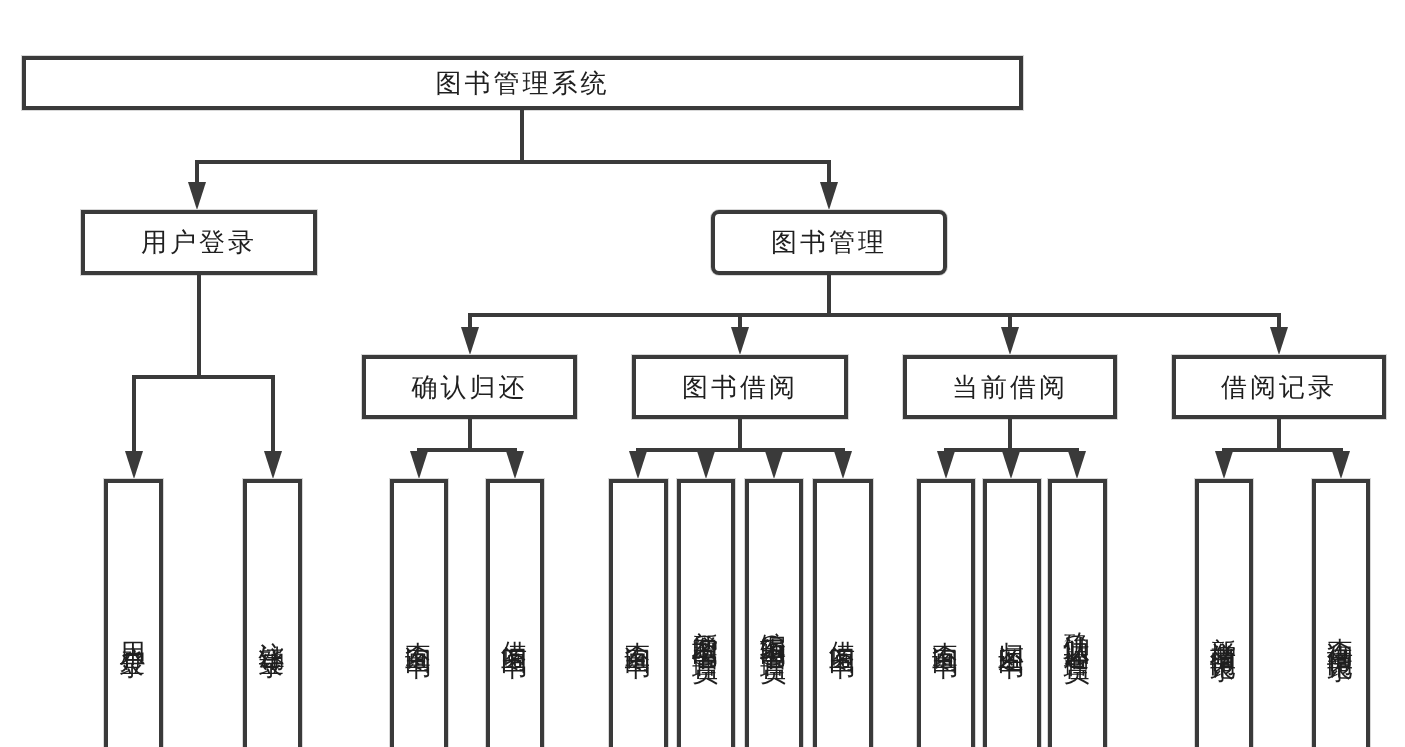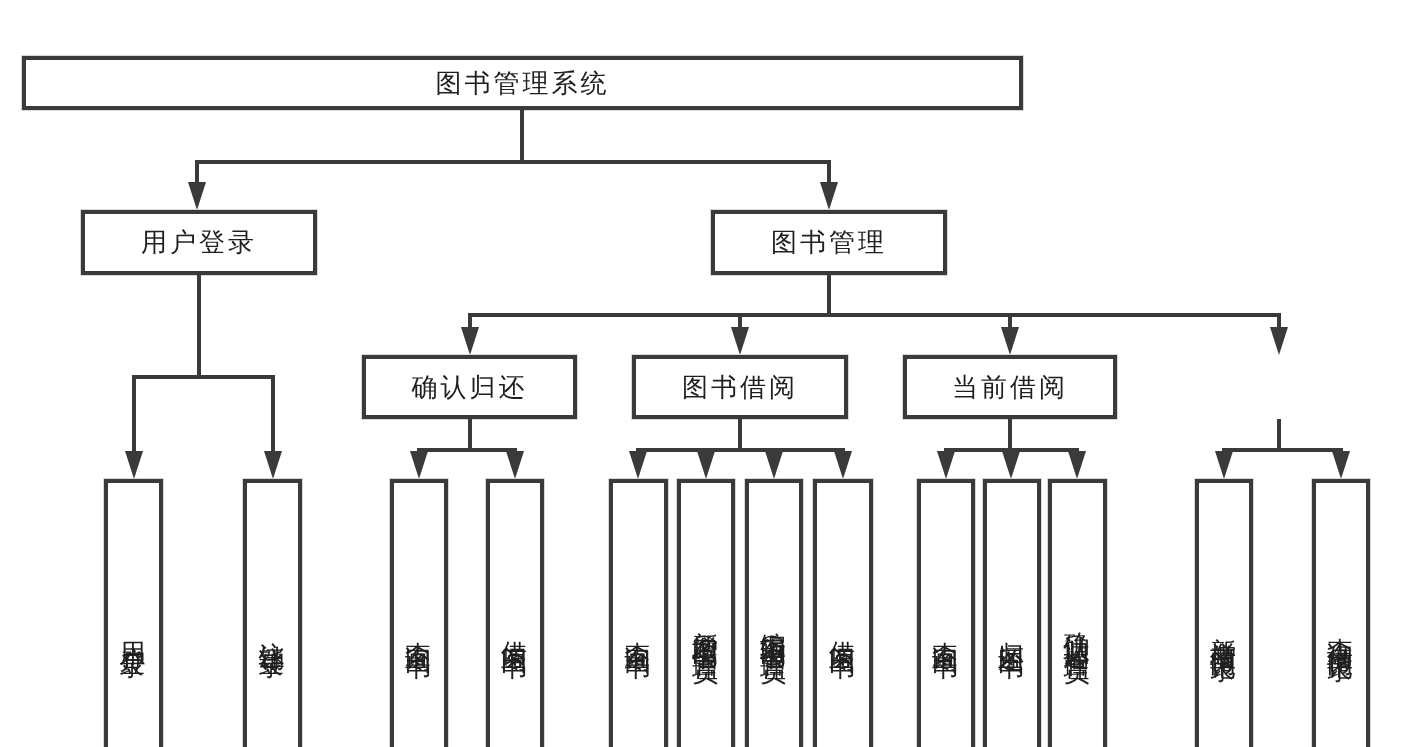--- a/index.html
+++ b/index.html
@@ -68,21 +68,21 @@
   <div class="box" style="left:22px;top:14px;width:1001px;height:54px;">图书管理系统</div>
 
   <div class="vline" style="left:520px;top:68px;height:54px;"></div>
   <div class="hline" style="left:195px;top:118px;width:636px;"></div>
   <div class="vline" style="left:195px;top:118px;height:24px;"></div>
   <div class="vline" style="left:827px;top:118px;height:24px;"></div>
   <div class="arrow" style="left:188px;top:140px;"></div>
   <div class="arrow" style="left:820px;top:140px;"></div>
 
   <div class="box" style="left:81px;top:168px;width:236px;height:65px;">用户登录</div>
-  <div class="box" style="left:711px;top:168px;width:236px;height:65px;">图书管理</div>
+  <div class="box" style="left:711px;top:168px;width:236px;height:65px;border-radius:8px;">图书管理</div>
 
   <div class="vline" style="left:197px;top:233px;height:104px;"></div>
   <div class="hline" style="left:132px;top:333px;width:143px;"></div>
   <div class="vline" style="left:132px;top:333px;height:78px;"></div>
   <div class="vline" style="left:271px;top:333px;height:78px;"></div>
   <div class="arrow" style="left:125px;top:409px;"></div>
   <div class="arrow" style="left:264px;top:409px;"></div>
 
   <div class="vline" style="left:827px;top:232px;height:43px;"></div>
   <div class="hline" style="left:468px;top:271px;width:813px;"></div>
@@ -91,20 +91,21 @@
   <div class="vline" style="left:1008px;top:271px;height:16px;"></div>
   <div class="vline" style="left:1277px;top:271px;height:16px;"></div>
   <div class="arrow" style="left:461px;top:285px;"></div>
   <div class="arrow" style="left:731px;top:285px;"></div>
   <div class="arrow" style="left:1001px;top:285px;"></div>
   <div class="arrow" style="left:1270px;top:285px;"></div>
 
   <div class="box" style="left:362px;top:313px;width:215px;height:64px;">确认归还</div>
   <div class="box" style="left:632px;top:313px;width:216px;height:64px;">图书借阅</div>
   <div class="box" style="left:903px;top:313px;width:214px;height:64px;">当前借阅</div>
+  <div class="box" style="left:1172px;top:313px;width:214px;height:64px;">借阅记录</div>
 
   <div class="vline" style="left:468px;top:377px;height:33px;"></div>
   <div class="hline" style="left:417px;top:406px;width:100px;"></div>
   <div class="arrow" style="left:410px;top:409px;"></div>
   <div class="arrow" style="left:506px;top:409px;"></div>
 
   <div class="vline" style="left:738px;top:376px;height:34px;"></div>
   <div class="hline" style="left:636px;top:406px;width:209px;"></div>
   <div class="arrow" style="left:629px;top:409px;"></div>
   <div class="arrow" style="left:697px;top:409px;"></div>

